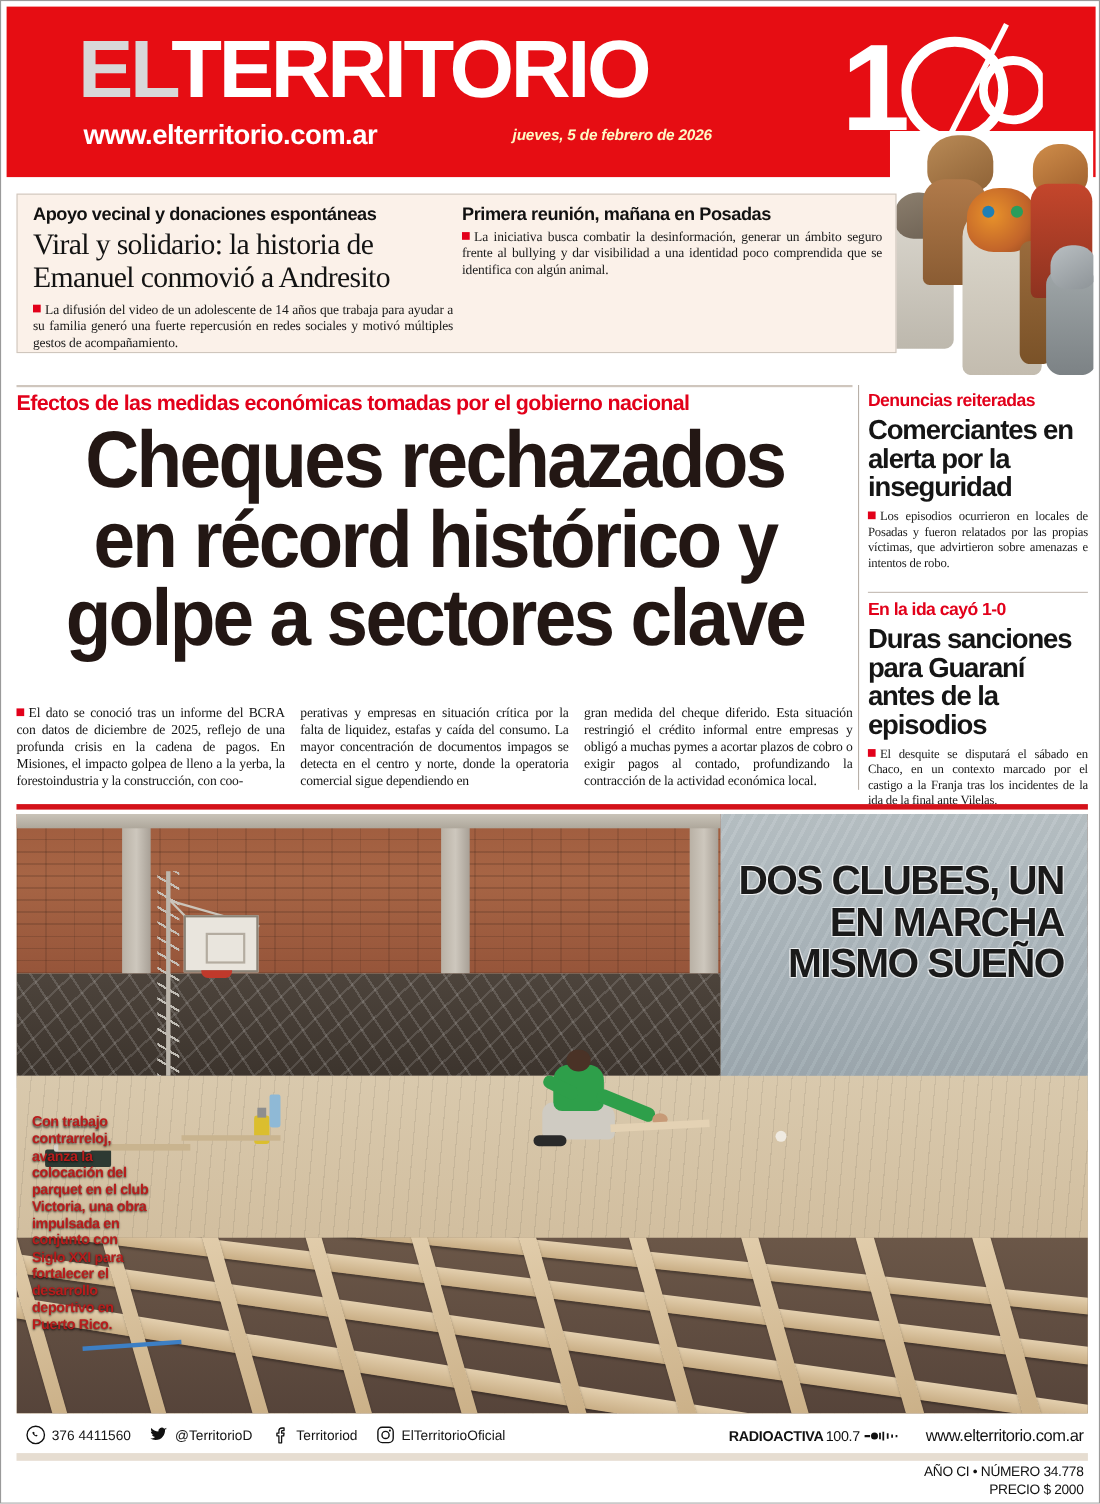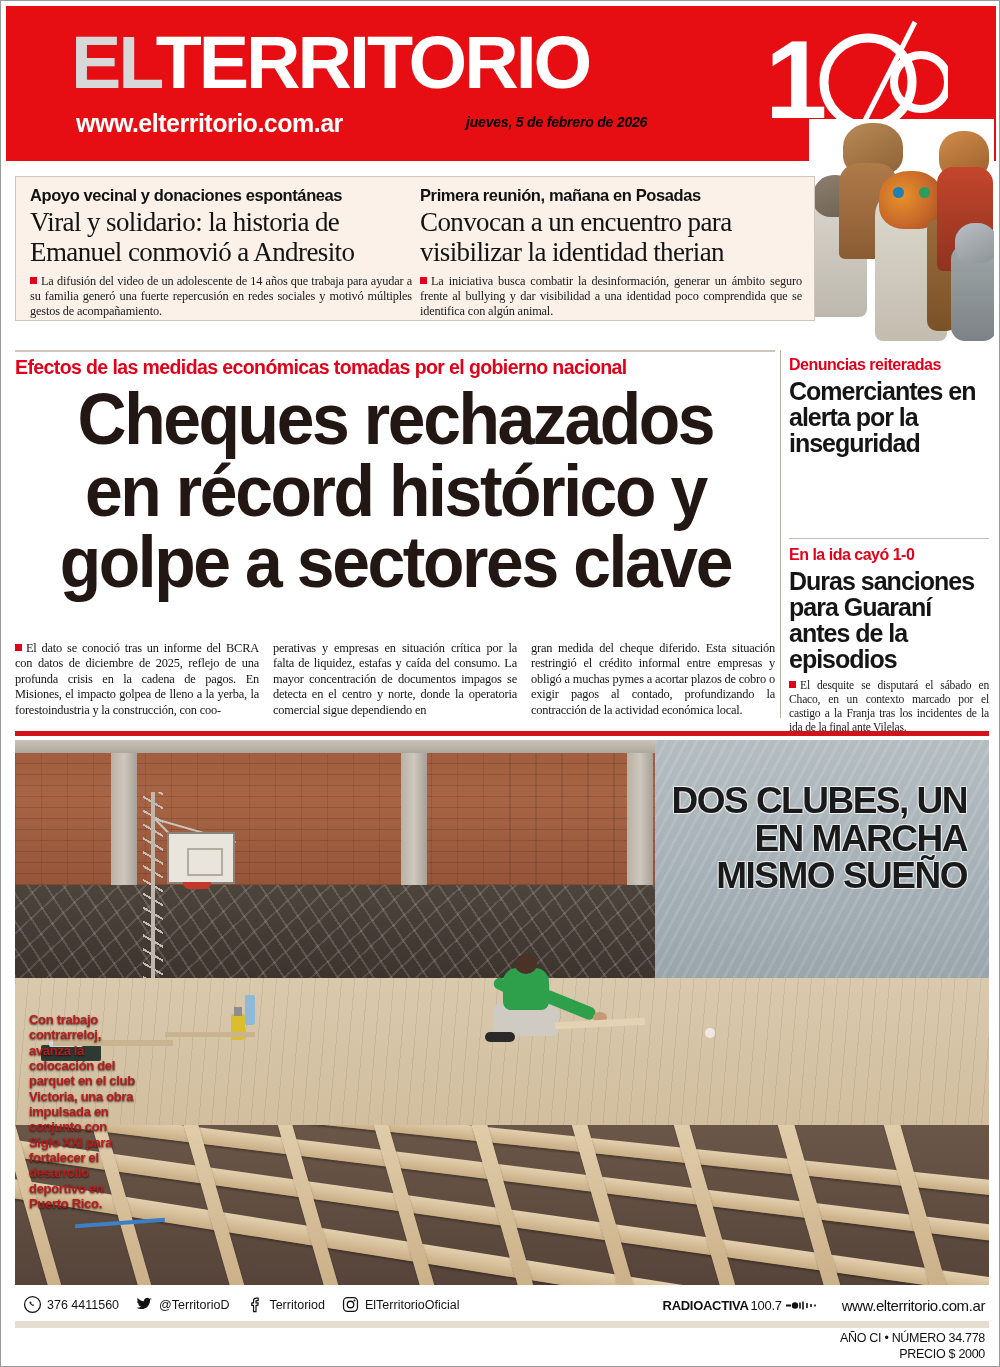--- a/index.html
+++ b/index.html
@@ -33,21 +33,21 @@
   .mh-title .el { color:#d8d8d8; }
   .mh-url {
     position:absolute; left:70px; top:103px;
     font-family:"Liberation Sans", sans-serif;
     font-weight:bold; font-size:25px; color:#fff;
     letter-spacing:-.5px;
   }
   .mh-date {
     position:absolute; left:460px; top:108px;
     font-family:"Liberation Sans", sans-serif;
-    font-weight:bold; font-size:14px; color:#000000;
+    font-weight:bold; font-size:14px; color:#fef9c3;
     font-style:italic; letter-spacing:-.2px;
   }
   .logo100 {
     position:absolute; right:48px; top:14px; width:185px; height:130px;
   }
   .logo100 svg { display:block; }
 
   
   .therian-photo {
     position:absolute; right:5px; top:118px; width:185px; height:222px;
@@ -389,21 +389,20 @@
   </div>
 
   <div class="topbox">
     <div class="topstory ts-left">
       <div class="ts-kicker">Apoyo vecinal y donaciones espontáneas</div>
       <div class="ts-head">Viral y solidario: la historia de Emanuel conmovió a Andresito</div>
       <div class="ts-lead"><span class="sq"></span><span>La difusión del video de un adolescente de 14 años que trabaja para ayudar a su familia generó una fuerte repercusión en redes sociales y motivó múltiples gestos de acompañamiento.</span></div>
     </div>
     <div class="topstory ts-right">
       <div class="ts-kicker">Primera reunión, mañana en Posadas</div>
-      <div class="ts-head">Convocan a un encuentro para visibilizar la identidad therian</div>
       <div class="ts-lead"><span class="sq"></span><span>La iniciativa busca combatir la desinformación, generar un ámbito seguro frente al bullying y dar visibilidad a una identidad poco comprendida que se identifica con algún animal.</span></div>
     </div>
   </div>
 
   <div class="lead-rule"></div>
   <div class="lead-kicker">Efectos de las medidas económicas tomadas por el gobierno nacional</div>
   <div class="lead-head">
     <div>Cheques rechazados</div>
     <div>en récord histórico y</div>
     <div>golpe a sectores clave</div>
@@ -411,20 +410,21 @@
   <div class="lead-body">
     <div class="lead-col"><span class="sq"></span><span>El dato se conoció tras un informe del BCRA con datos de diciembre de 2025, reflejo de una profunda crisis en la cadena de pagos. En Misiones, el impacto golpea de lleno a la yerba, la forestoindustria y la construcción, con coo-</span></div>
     <div class="lead-col">perativas y empresas en situación crítica por la falta de liquidez, estafas y caída del consumo. La mayor concentración de documentos impagos se detecta en el centro y norte, donde la operatoria comercial sigue dependiendo en</div>
     <div class="lead-col">gran medida del cheque diferido. Esta situación restringió el crédito informal entre empresas y obligó a muchas pymes a acortar plazos de cobro o exigir pagos al contado, profundizando la contracción de la actividad económica local.</div>
   </div>
   <div class="lead-divider"></div>
 
   <div class="rcol" style="top:355px;">
     <div class="rc-kicker">Denuncias reiteradas</div>
     <div class="rc-head">Comerciantes en alerta por la inseguridad</div>
+    <div class="rc-lead"><span class="sq"></span><span>Los episodios ocurrieron en locales de Posadas y fueron relatados por las propias víctimas, que advirtieron sobre amenazas e intentos de robo.</span></div>
   </div>
   <div class="rc-sep" style="top:537px;"></div>
   <div class="rcol" style="top:545px;">
     <div class="rc-kicker">En la ida cayó 1-0</div>
     <div class="rc-head">Duras sanciones para Guaraní antes de la episodios</div>
     <div class="rc-lead"><span class="sq"></span><span>El desquite se disputará el sábado en Chaco, en un contexto marcado por el castigo a la Franja tras los incidentes de la ida de la final ante Vilelas.</span></div>
   </div>
 
   <div class="red-bar"></div>
 

